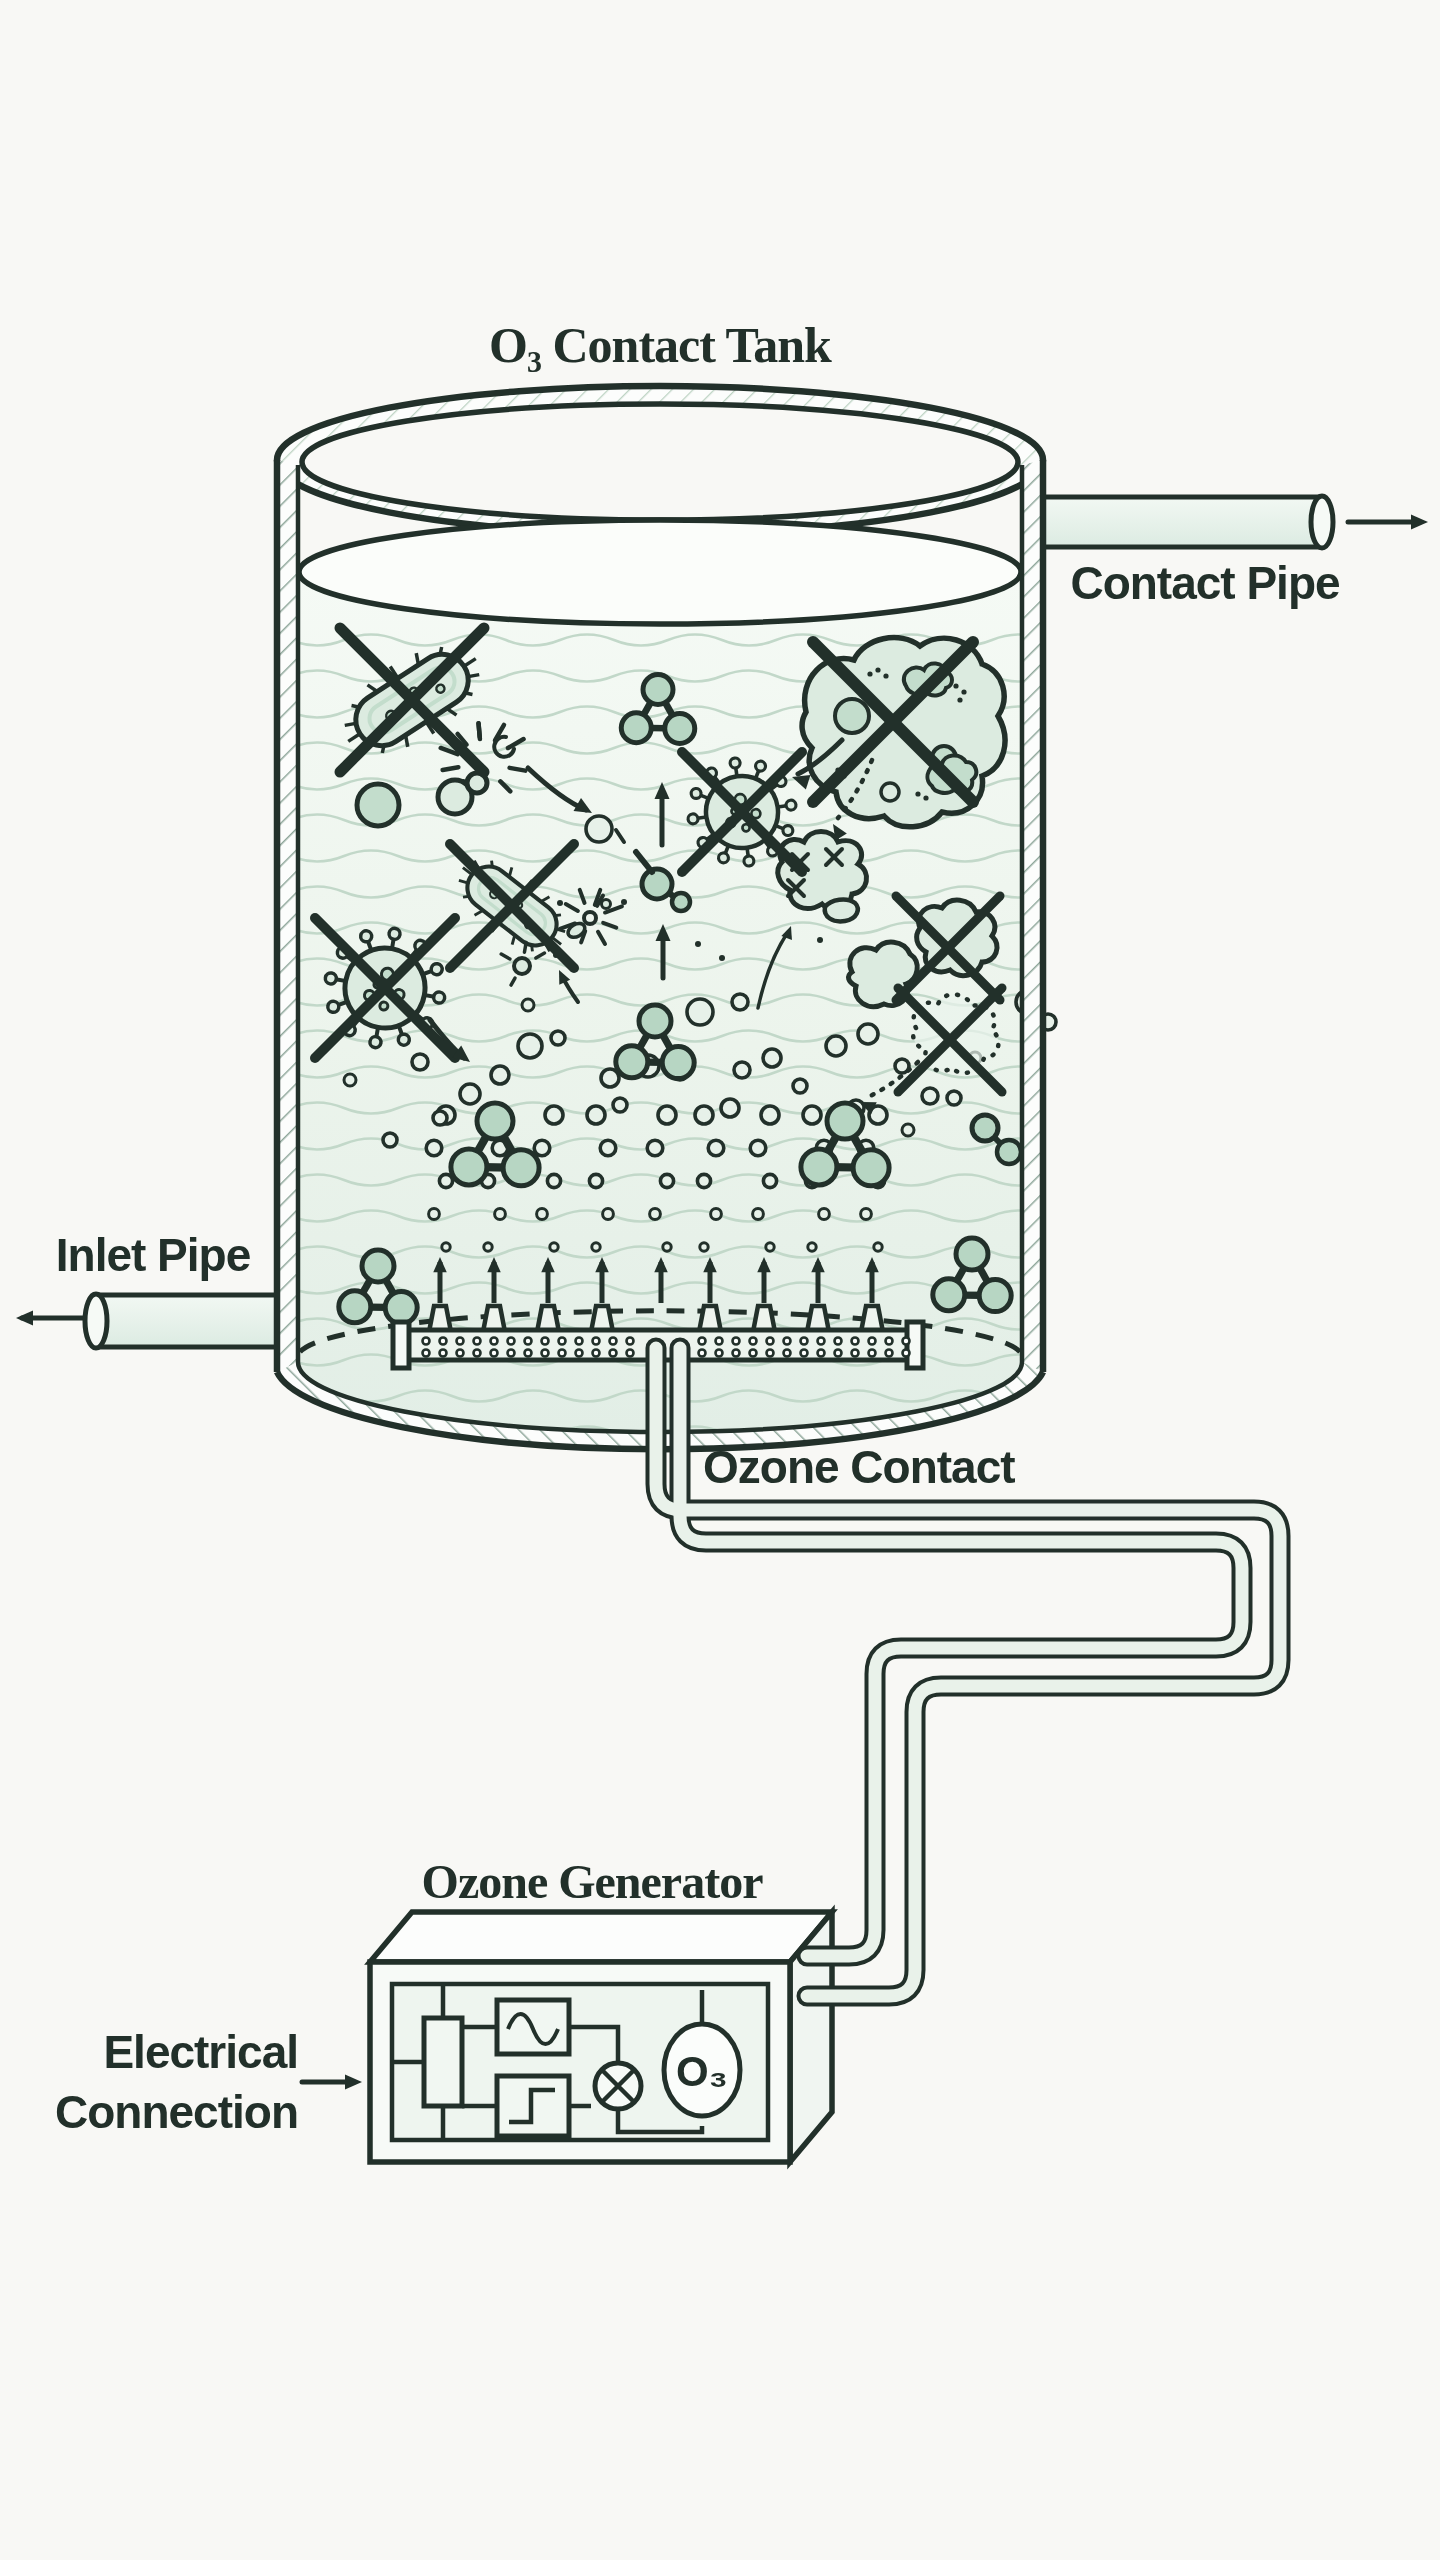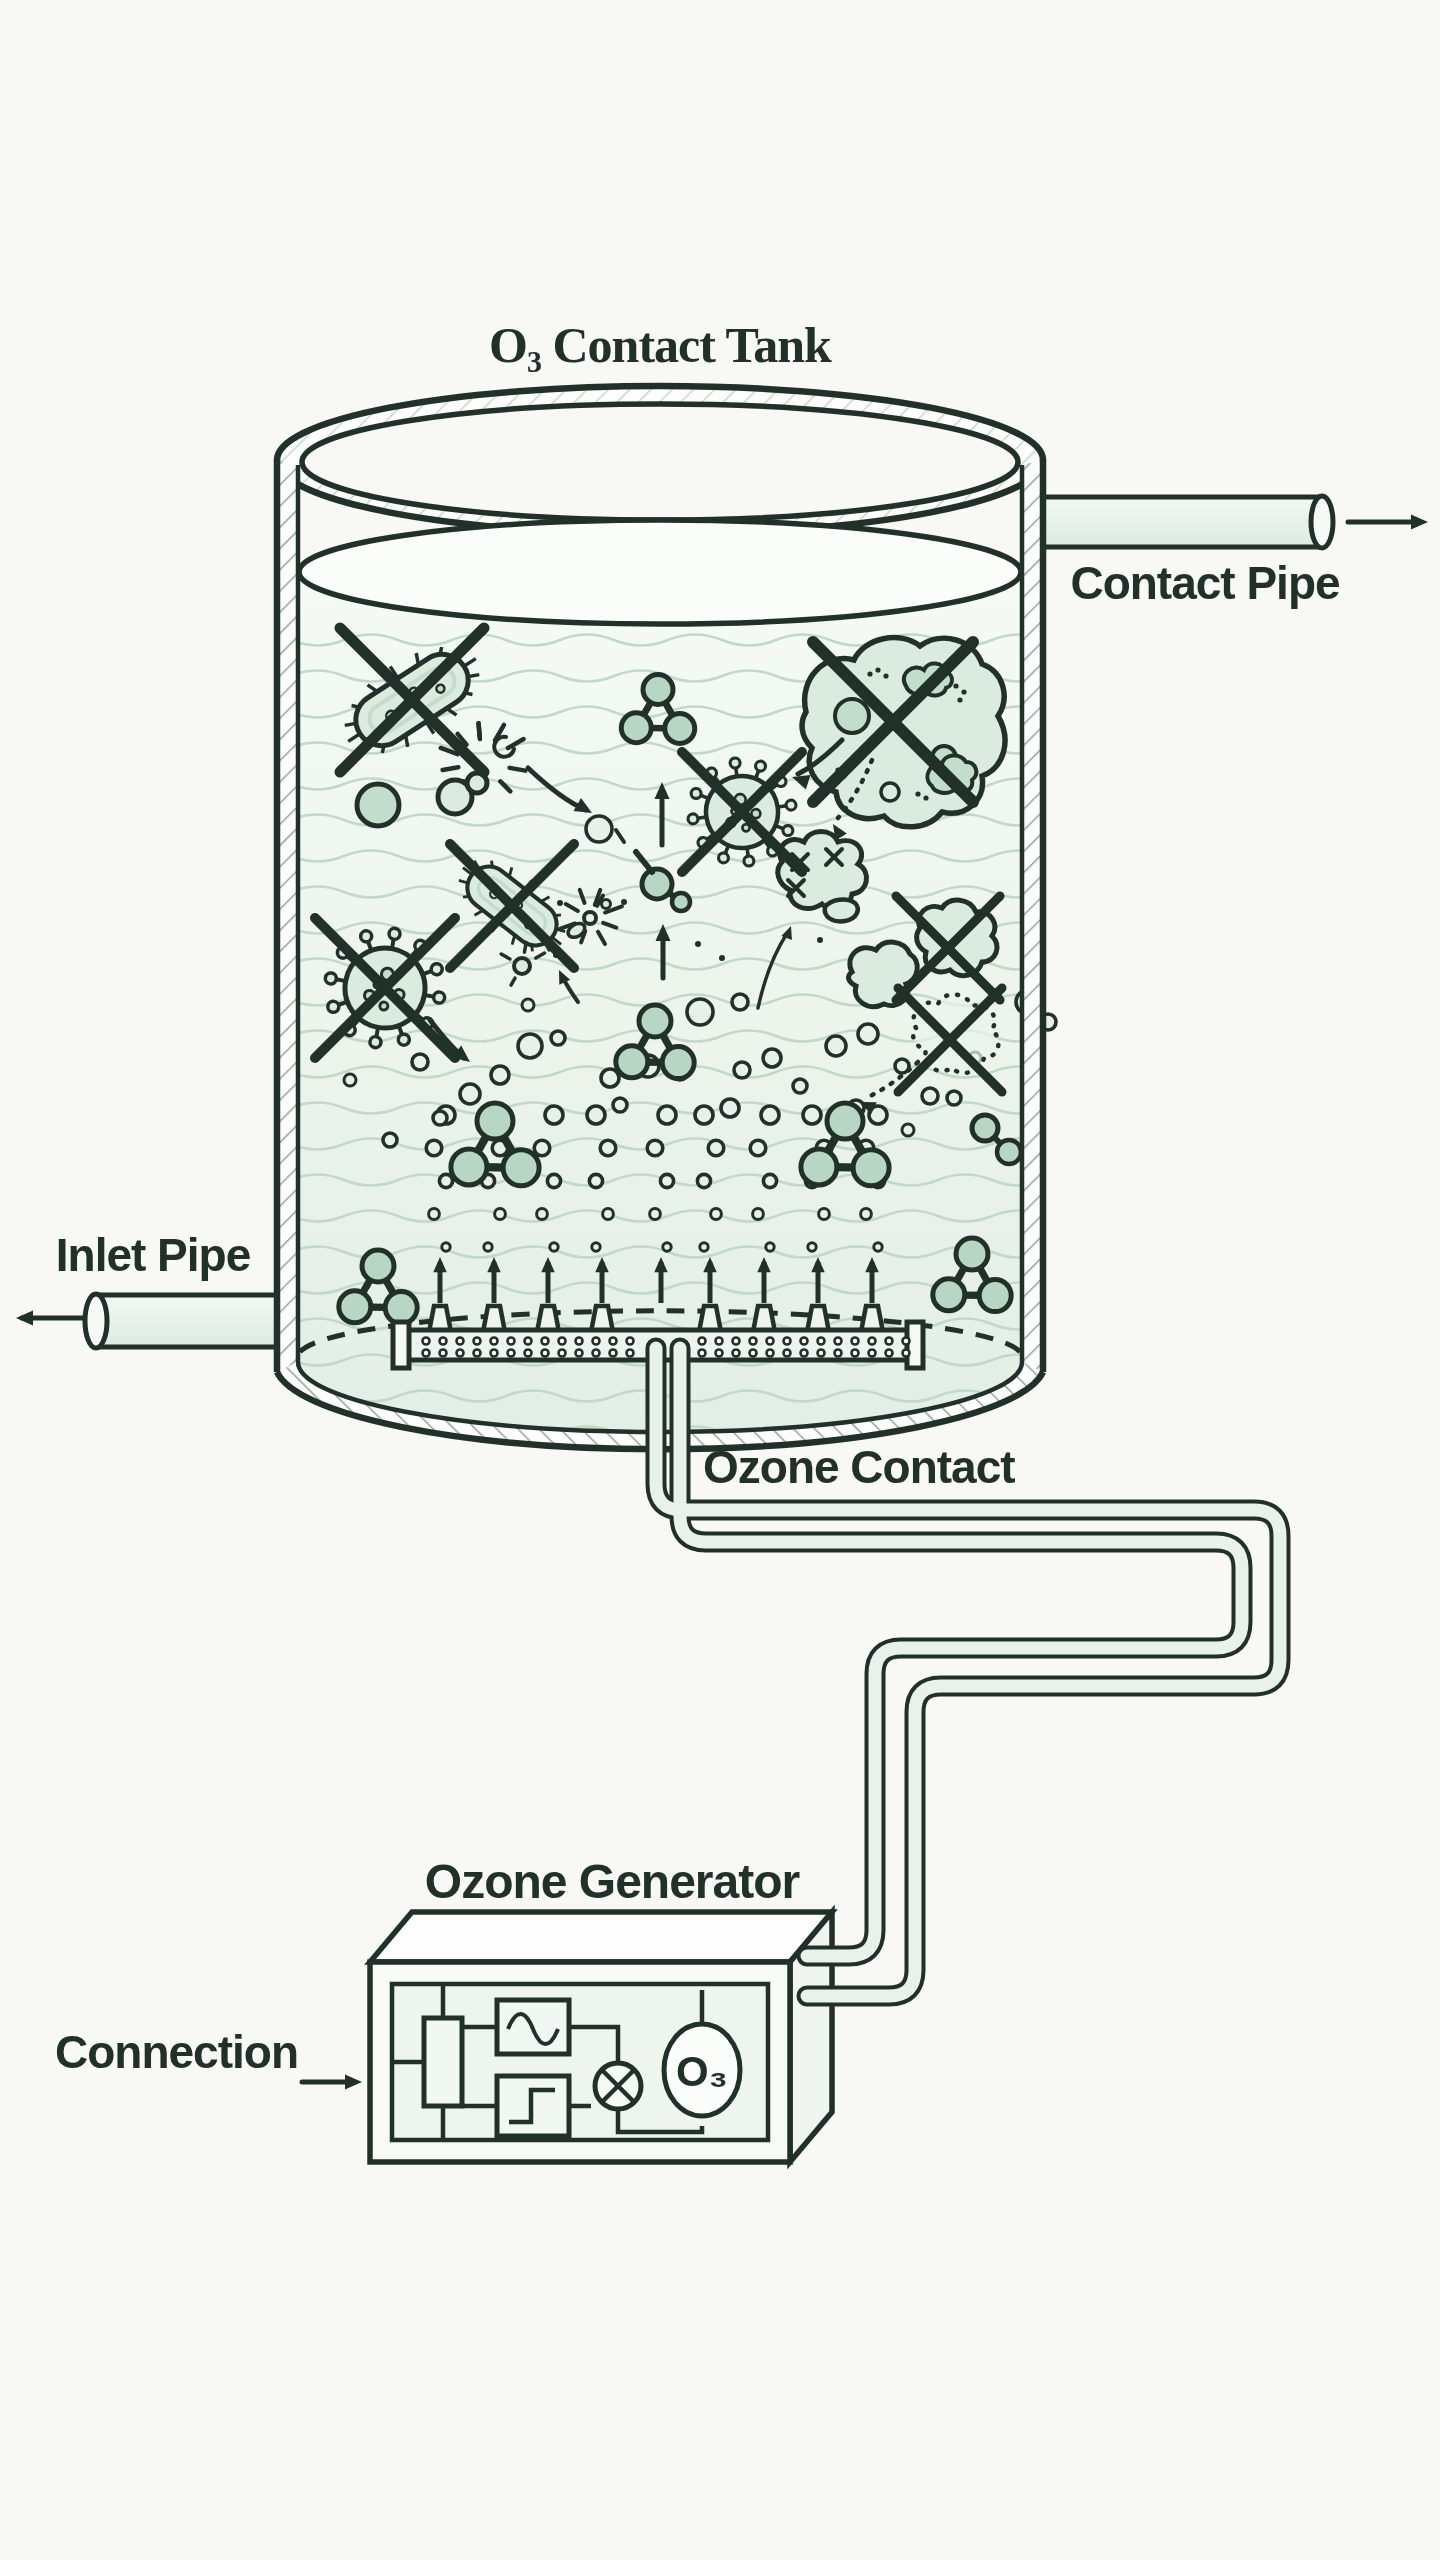--- a/index.html
+++ b/index.html
@@ -615,17 +615,18 @@
         <path d="M680,1348 L680,1516 Q680,1542 706,1542 L1216,1542 Q1242,1542 1242,1568 L1242,1622 Q1242,1648 1216,1648 L901,1648 Q875,1648 875,1674 L875,1930 Q875,1956 849,1956 L807,1956" fill="none" stroke="#22302a" stroke-width="21" stroke-linecap="round"></path>
         <path d="M656,1348 L656,1484 Q656,1510 682,1510 L1254,1510 Q1280,1510 1280,1536 L1280,1660 Q1280,1686 1254,1686 L941,1686 Q915,1686 915,1712 L915,1970 Q915,1996 889,1996 L807,1996" fill="none" stroke="#e9f2ea" stroke-width="13" stroke-linecap="round"></path>
         <path d="M680,1348 L680,1516 Q680,1542 706,1542 L1216,1542 Q1242,1542 1242,1568 L1242,1622 Q1242,1648 1216,1648 L901,1648 Q875,1648 875,1674 L875,1930 Q875,1956 849,1956 L807,1956" fill="none" stroke="#e9f2ea" stroke-width="13" stroke-linecap="round"></path>
       </g>
     </svg>
 
   <div class="label t-title" style="left:660px;top:316px;font-family:Liberation Serif, serif;">O₃ Contact Tank</div>
   <div class="label t-outlet" style="left:1205px;top:556px;">Contact Pipe</div>
   <div class="label t-inlet" style="left:153px;top:1228px;">Inlet Pipe</div>
   <div class="label t-diff" style="left:703px;top:1440px;">Ozone Contact</div>
-  <div class="label t-gen" style="left:612px;top:1854px;">Ozone Generator</div>
+  <div class="label t-gen" style="left:592px;top:1854px;font-family:Liberation Serif, serif;">Ozone Generator</div>
   <div class="label t-elec" style="left:36px;top:2022px;">
+    <div>Electrical</div>
     <div>Connection</div>
   </div>
 </div>
 
 </body></html>

